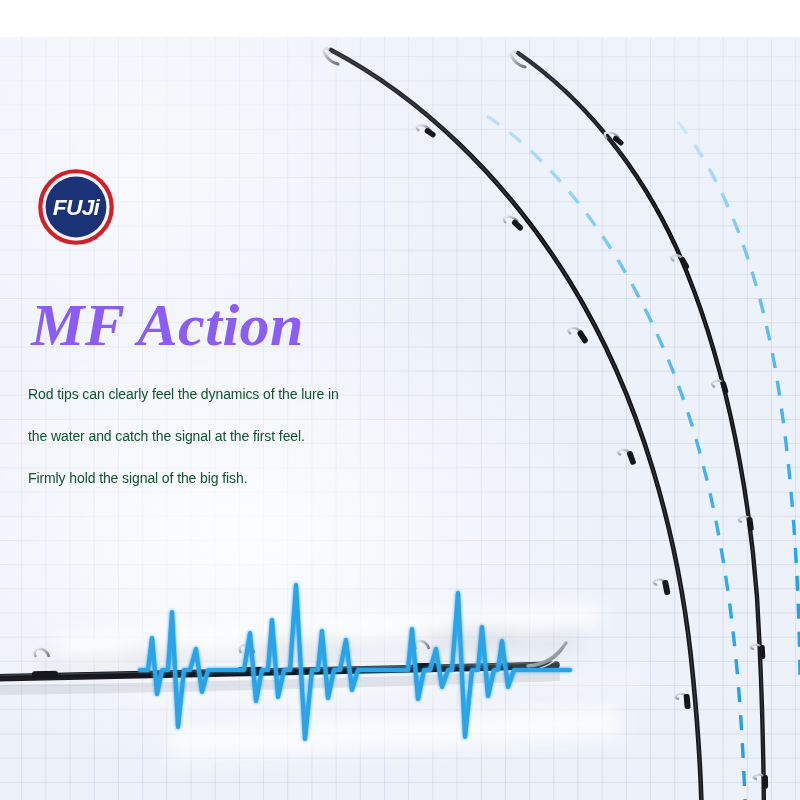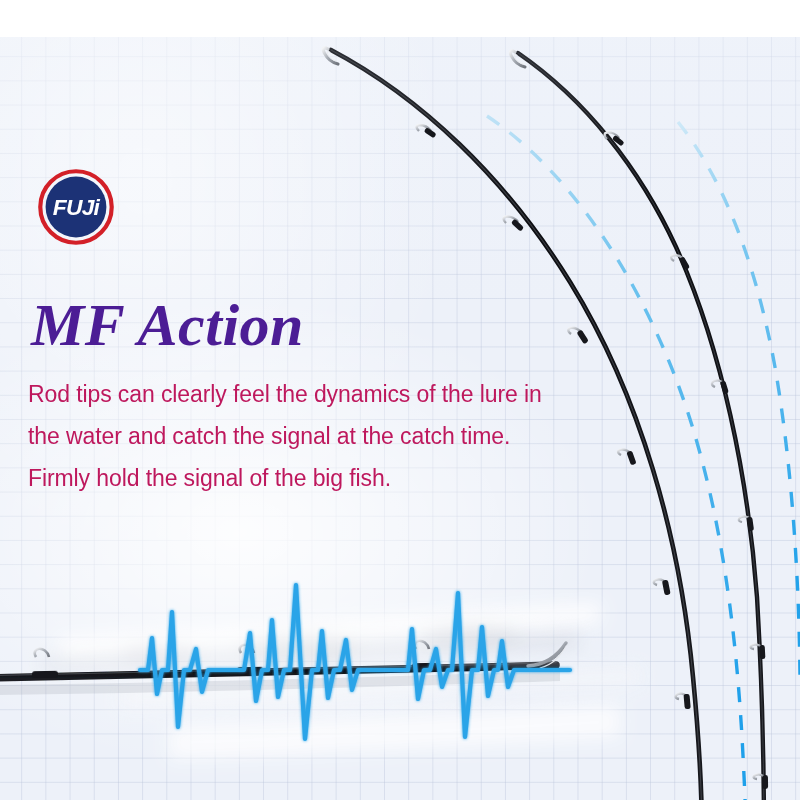--- a/index.html
+++ b/index.html
@@ -62,30 +62,30 @@
   .headline {
     position: absolute;
     left: 31px;
     top: 258px;
     font-family: "Liberation Serif", "DejaVu Serif", serif;
     font-style: italic;
     font-weight: bold;
     font-size: 60px;
     line-height: 1;
     letter-spacing: 0.5px;
-    color: #4c1d95;
+    color: #8b5cf6;
     white-space: nowrap;
   }
   .body-copy {
     position: absolute;
     left: 28px;
     top: 336px;
     width: 600px;
-    color: #be185d;
-    font-size: 23px;
+    color: #14532d;
+    font-size: 14px;
     line-height: 42px;
     font-weight: 400;
     letter-spacing: -0.1px;
   }
   .body-copy .ln { display: block; white-space: nowrap; }
 </style>
 </head>
 <body>
 
 <div id="stage">
@@ -260,17 +260,17 @@
       <circle cx="50" cy="50" r="47" fill="none" stroke="#d32028" stroke-width="5.5"></circle>
       <circle cx="50" cy="50" r="40" fill="#1c3276"></circle>
       <text x="50" y="50" text-anchor="middle" dominant-baseline="central" font-family="Liberation Sans, sans-serif" font-size="30" font-weight="bold" font-style="italic" fill="#ffffff" letter-spacing="-1">FUJi</text>
     </svg>
   </div>
 
   <div class="headline">MF Action</div>
 
   <div class="body-copy">
     <span class="ln">Rod tips can clearly feel the dynamics of the lure in</span>
-    <span class="ln">the water and catch the signal at the catch time.</span>
+    <span class="ln">the water and catch the signal at the first feel.</span>
     <span class="ln">Firmly hold the signal of the big fish.</span>
   </div>
 
 </div>
 
 </body></html>

